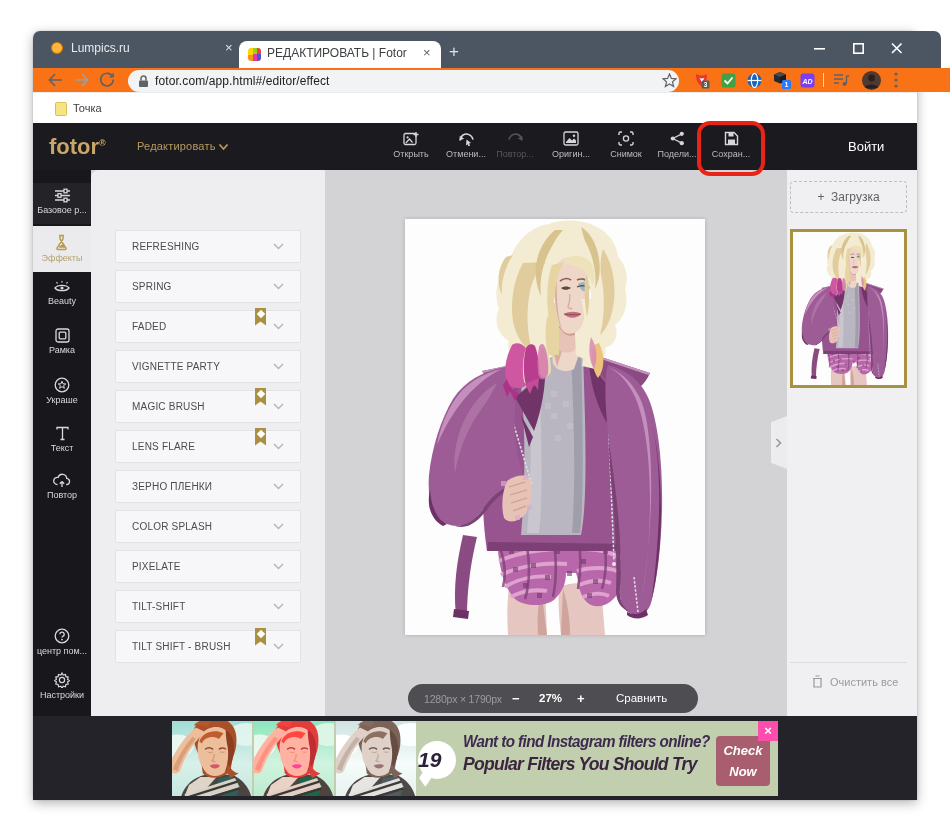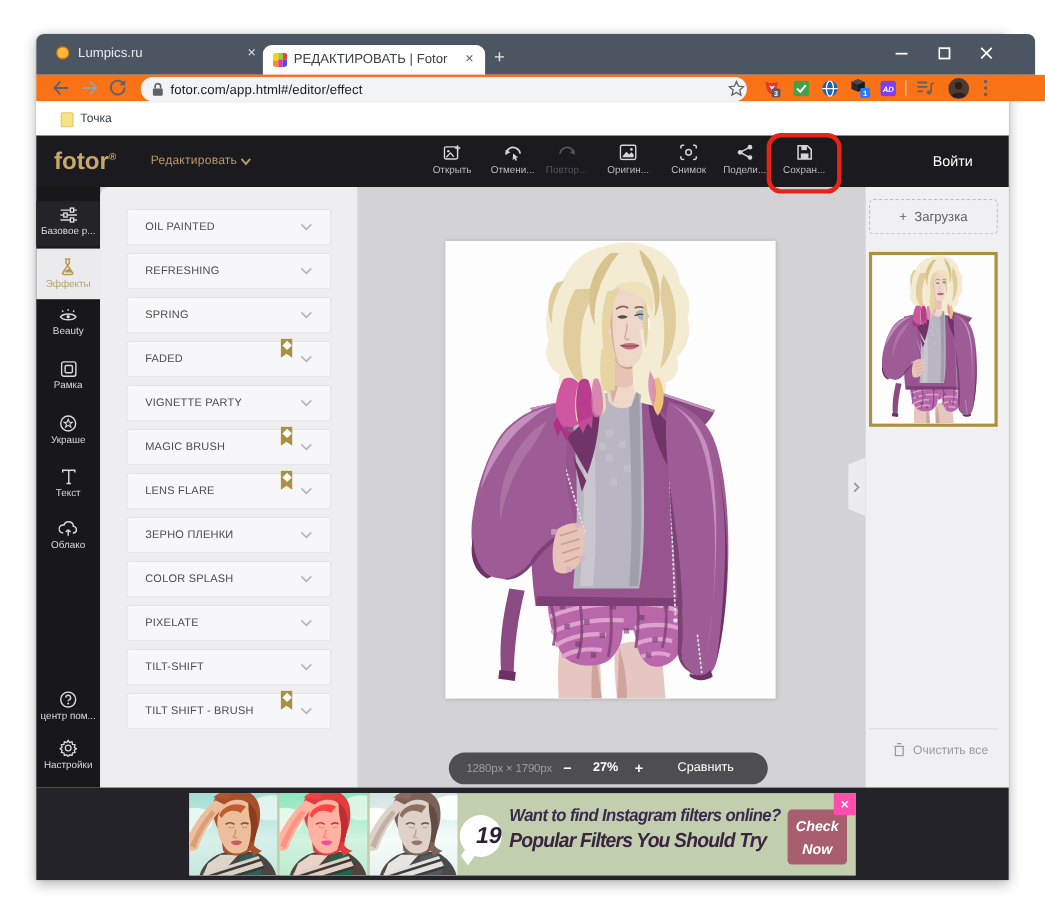--- a/index.html
+++ b/index.html
@@ -56,21 +56,21 @@
 #upbtn{position:absolute;left:3px;top:11px;width:117px;height:32px;border:1px dashed #bdbdc2;border-radius:4px;color:#606065;font-size:12px;text-align:center;line-height:30px;}
 #thumb{position:absolute;left:3px;top:59px;width:117px;height:159px;border:3px solid #a8913f;background:#fff;}
 #clearall{position:absolute;left:0px;top:505px;width:130px;color:#9a9aa0;font-size:11px;}
 #rpsep{position:absolute;left:3px;top:492px;width:117px;height:1px;background:#dcdcdf;}
 
 #adband{position:absolute;left:0;top:685px;width:884px;height:84px;background:#242329;}
 #ad{position:absolute;left:139px;top:5px;width:606px;height:75px;background:#c2cfae;padding-left:44px;}
 .adp{position:absolute;top:0;width:80px;height:75px;overflow:hidden;}
 #adtxt1{position:absolute;left:291px;top:12px;font-size:16px;font-style:italic;font-weight:600;color:#3c2b4e;white-space:nowrap;letter-spacing:-0.6px;transform:scaleX(.95);transform-origin:0 0;}
 #adtxt2{position:absolute;left:291px;top:32px;font-size:18.5px;font-style:italic;font-weight:700;color:#3a2440;white-space:nowrap;letter-spacing:-0.8px;transform:scaleX(.95);transform-origin:0 0;}
-#bub{position:absolute;left:246px;top:20px;width:38px;height:38px;background:#fff;border-radius:50%;color:#2b2235;font-size:21px;font-weight:700;font-style:italic;text-align:right;line-height:38px;}
+#bub{position:absolute;left:246px;top:20px;width:38px;height:38px;background:#fff;border-radius:50%;color:#2b2235;font-size:21px;font-weight:700;font-style:italic;text-align:left;line-height:38px;}
 #bub:after{content:"";position:absolute;left:2px;bottom:-4px;width:11px;height:11px;background:#fff;transform:rotate(55deg) skewX(20deg);border-radius:1px;}
 #checknow{position:absolute;left:544px;top:15px;width:54px;height:50px;background:#a85e6e;border-radius:4px;color:#fff;font-size:13px;font-weight:700;font-style:italic;text-align:center;line-height:1.6;padding-top:5px;}
 #adx{position:absolute;left:586px;top:-0px;width:20px;height:20px;background:#ff4dae;color:#fff;text-align:center;line-height:20px;font-size:13px;font-weight:700;}
 </style></head>
 <body>
 <div id="stage">
  <div id="win">
   <div id="tabbar">
     <div id="tab1">
           <span class="fav"></span>
@@ -288,45 +288,39 @@
             <svg width="15" height="15" viewBox="0 0 15 15">
               <path d="M2 3.5 V1.5 H13 V3.5 M7.5 1.5 V13.5 M5.5 13.5 h4" stroke="#d9d9dc" stroke-width="1.3" fill="none"></path>
             </svg>
             <div class="lb">Текст</div>
           </div>
       <div class="sbi" style="top:303px">
             <svg width="18" height="15" viewBox="0 0 18 15">
               <path d="M4.5 11.5 a3.6 3.6 0 1 1 0.6-7.1 a4.4 4.4 0 0 1 8.6 1 a3 3 0 0 1 -0.5 6.1" stroke="#d9d9dc" stroke-width="1.3" fill="none"></path>
               <path d="M9 14 V8.5 M9 8.5 l-2.2 2.2 M9 8.5 l2.2 2.2" stroke="#d9d9dc" stroke-width="1.3" fill="none"></path>
             </svg>
-            <div class="lb">Облако</div>
+            <div class="lb">Повтор</div>
           </div>
       <div class="sbi" style="top:458px">
             <svg width="16" height="16" viewBox="0 0 16 16">
               <circle cx="8" cy="8" r="6.8" fill="none" stroke="#d9d9dc" stroke-width="1.3"></circle>
               <path d="M5.8 6.2 a2.2 2.2 0 1 1 3 2.1 c-0.6 0.25 -0.8 0.6 -0.8 1.3" stroke="#d9d9dc" stroke-width="1.3" fill="none"></path>
               <circle cx="8" cy="11.6" r="0.9" fill="#d9d9dc"></circle>
             </svg>
             <div class="lb">центр пом...</div>
           </div>
       <div class="sbi" style="top:502px">
             <svg width="16" height="16" viewBox="0 0 16 16">
               <path d="M8 1 l1.2 2 2.3-0.6 0.4 2.3 2.3 0.4 -0.6 2.3 2 1.2 -2 1.2 0.6 2.3 -2.3 0.4 -0.4 2.3 -2.3 -0.6 -1.2 2 -1.2 -2 -2.3 0.6 -0.4 -2.3 -2.3 -0.4 0.6 -2.3 -2 -1.2 2 -1.2 -0.6 -2.3 2.3 -0.4 0.4 -2.3 2.3 0.6 Z" fill="none" stroke="#d9d9dc" stroke-width="1.2"></path>
               <circle cx="8" cy="8" r="2.6" fill="none" stroke="#d9d9dc" stroke-width="1.2"></circle>
             </svg>
             <div class="lb">Настройки</div>
           </div>
     </div>
     <div id="effpanel">
-      <div class="erow" style="top:19.5px">
-            <span class="nm">OIL PAINTED</span>
-            <svg class="chv" width="11" height="7" viewBox="0 0 11 7">
-              <path d="M1 1 L5.5 5.5 L10 1" stroke="#b4b4b8" stroke-width="1.4" fill="none"></path>
-            </svg>
-          </div>
       <div class="erow" style="top:59.5px">
             <span class="nm">REFRESHING</span>
             <svg class="chv" width="11" height="7" viewBox="0 0 11 7">
               <path d="M1 1 L5.5 5.5 L10 1" stroke="#b4b4b8" stroke-width="1.4" fill="none"></path>
             </svg>
           </div>
       <div class="erow" style="top:139.5px">
             <span class="nm">FADED</span>
             <div class="ribbon"></div>
             <svg class="chv" width="11" height="7" viewBox="0 0 11 7">

